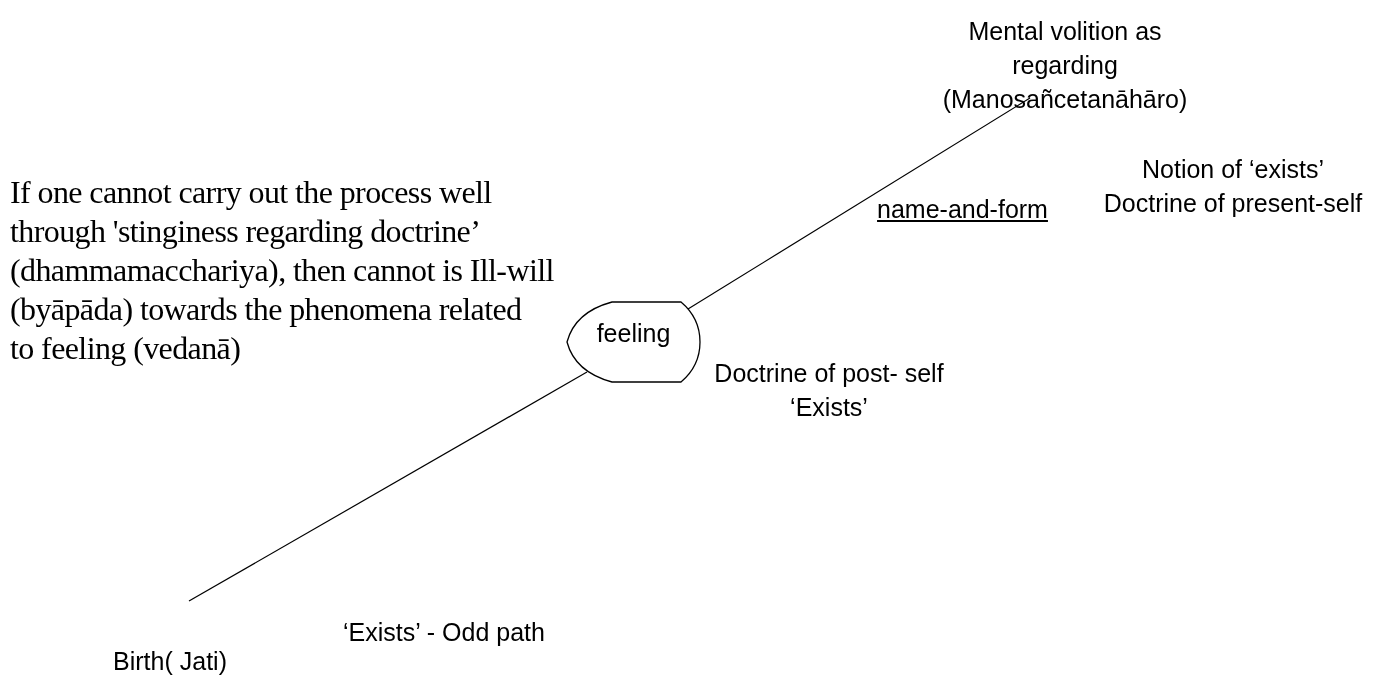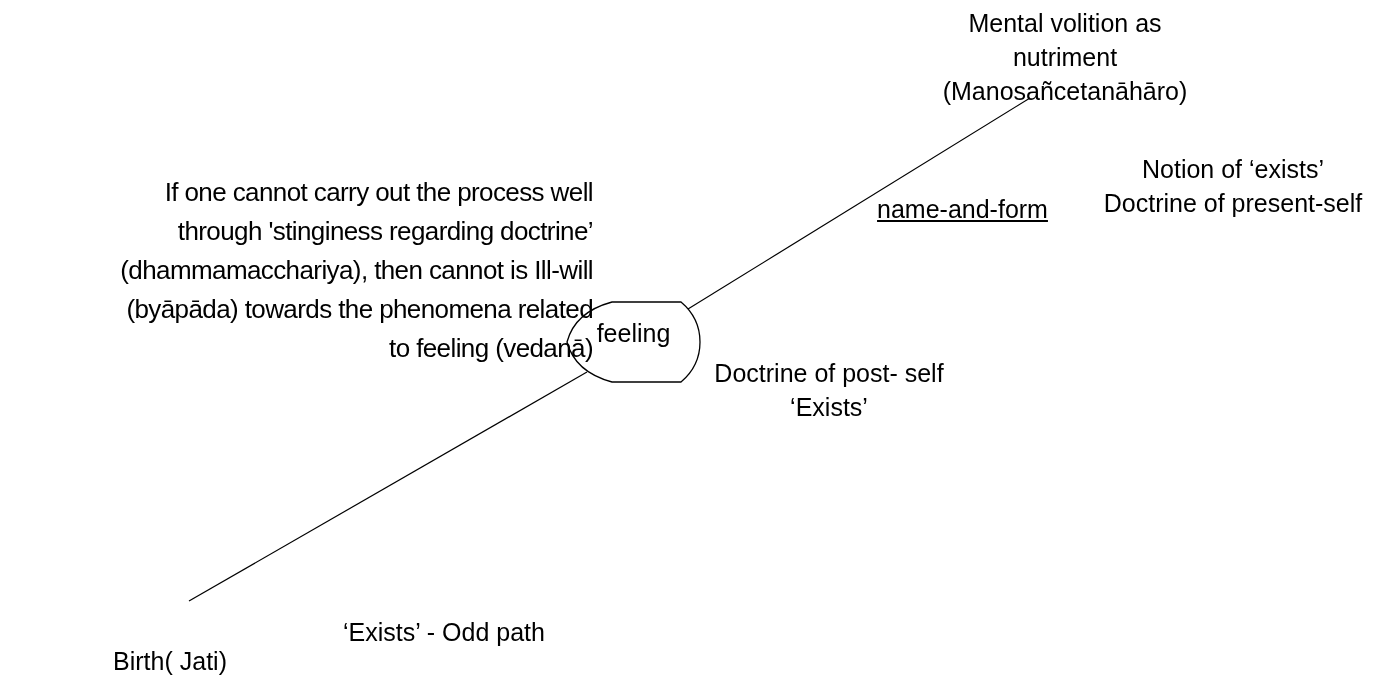--- a/index.html
+++ b/index.html
@@ -1,40 +1,40 @@
 <!DOCTYPE html>
 <html><head>
 <meta charset="utf-8">
 <style>
   html, body { margin: 0; padding: 0; background: #ffffff; }
   body { width: 1391px; height: 698px; position: relative; overflow: hidden; }
   .canvas { position: absolute; left: 0; top: 0; width: 1391px; height: 698px; }
   .lbl { position: absolute; color: #000; text-align: center; white-space: nowrap;
          font-family: "Liberation Sans", sans-serif; font-size: 25px; line-height: 34px; }
   .lbl span { display: block; }
-  .note { position: absolute; color: #000; text-align: right; white-space: nowrap;
-          font-family: Liberation Sans, sans-serif; font-size: 26px; line-height: 39px; letter-spacing: -0.6px; }
+  .note { position: absolute; color: #000; text-align: left; white-space: nowrap;
+          font-family: Liberation Serif, serif; font-size: 32px; line-height: 39px; letter-spacing: -0.6px; }
   .note span { display: block; }
   svg { position: absolute; left: 0; top: 0; }
 </style>
 </head>
 <body>
 
 <div class="canvas">
   <svg width="1391" height="698">
     <line x1="688" y1="309" x2="1030" y2="98" stroke="#000" stroke-width="1.2"></line>
     <line x1="587" y1="372" x2="189" y2="601" stroke="#000" stroke-width="1.2"></line>
     <path d="M 612 302 L 681 302 Q 700 318 700 342 Q 700 366 681 382 L 612 382 Q 575 372 567 342 Q 575 312 612 302 Z" fill="#ffffff" stroke="#000" stroke-width="1.3"></path>
   </svg>
 
   <div class="lbl" style="left:567px; top:316px; width:133px;">feeling</div>
 
-  <div class="lbl" style="left:900px; top:6px; width:330px;">
+  <div class="lbl" style="left:900px; top:14px; width:330px;">
     <span>Mental volition as</span>
-    <span>nutriment</span>
+    <span>regarding</span>
     <span>(Manosañcetanāhāro)</span>
   </div>
 
   <div class="lbl" style="left:855px; top:192px; width:215px;text-decoration:underline;">
     <span>name-and-form</span>
   </div>
 
   <div class="lbl" style="left:1080px; top:152px; width:306px;">
     <span>Notion of ‘exists’</span>
     <span>Doctrine of present-self</span>

